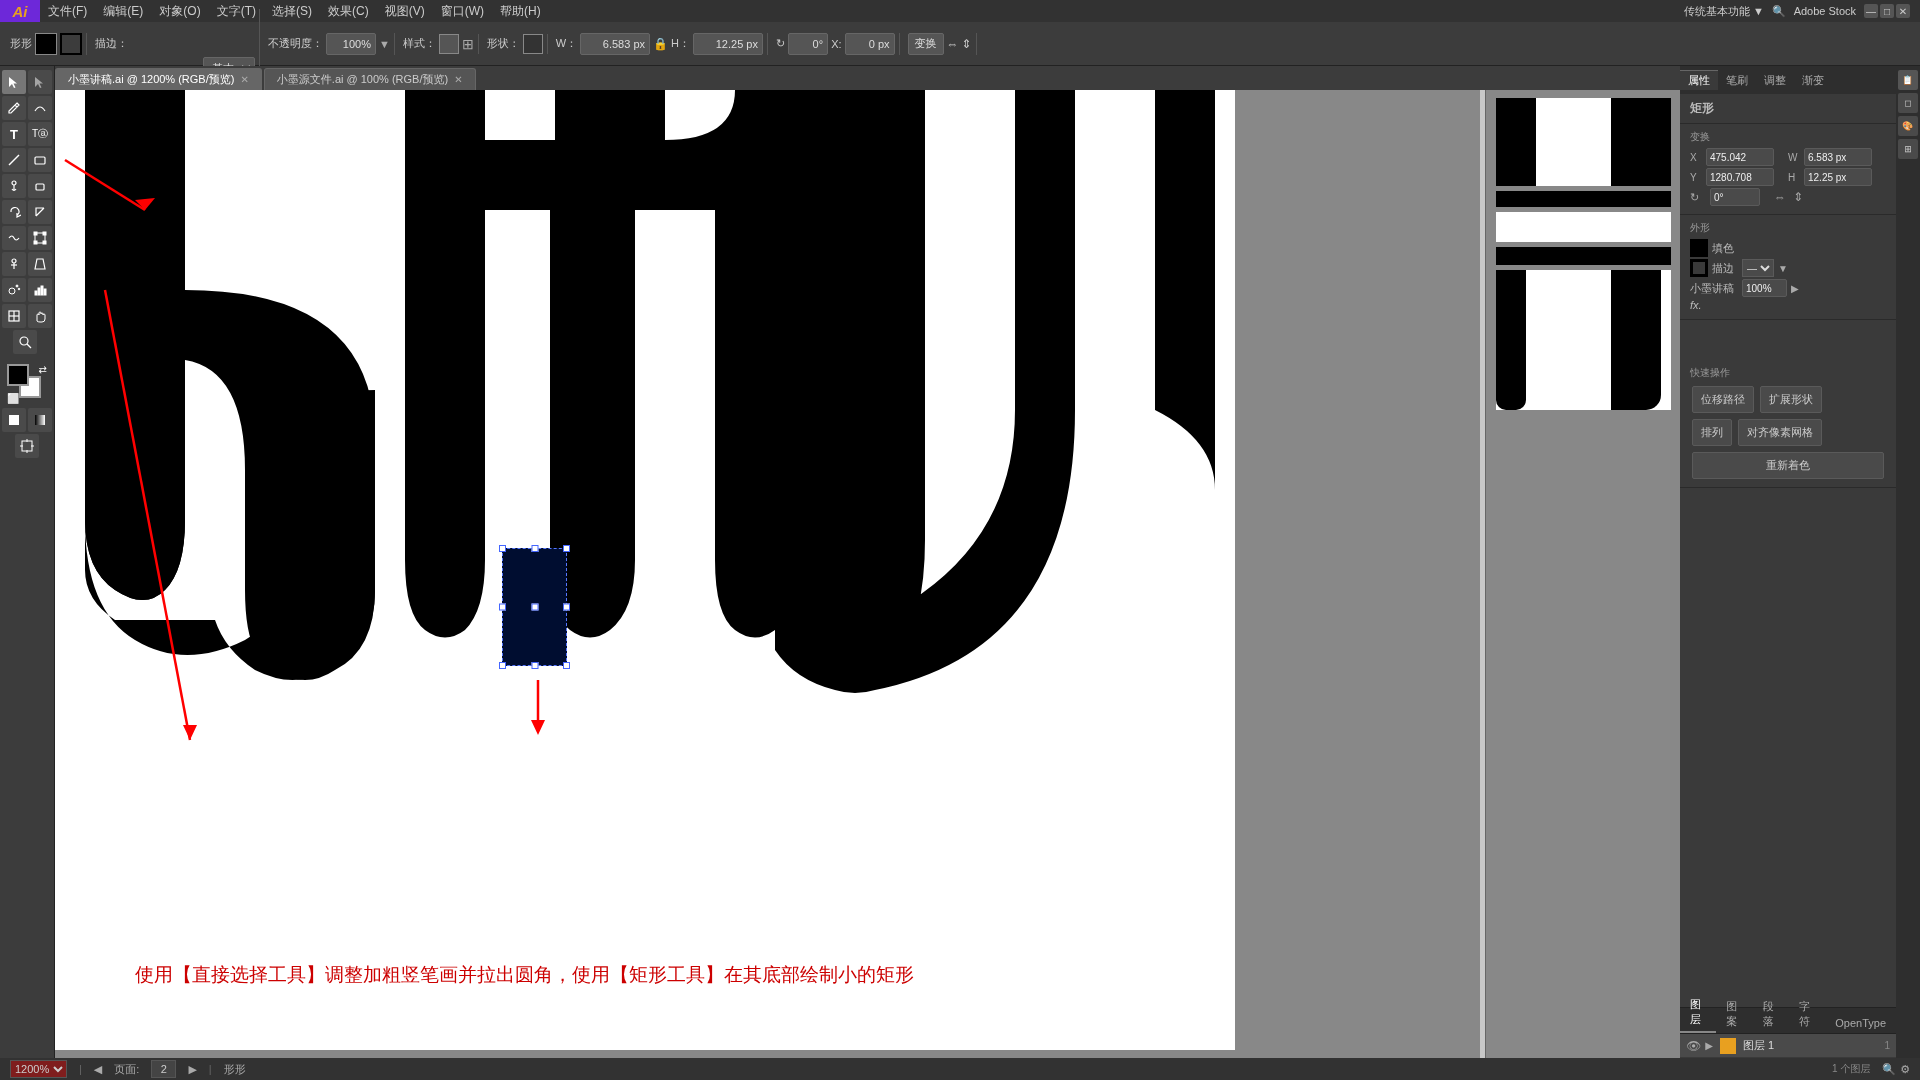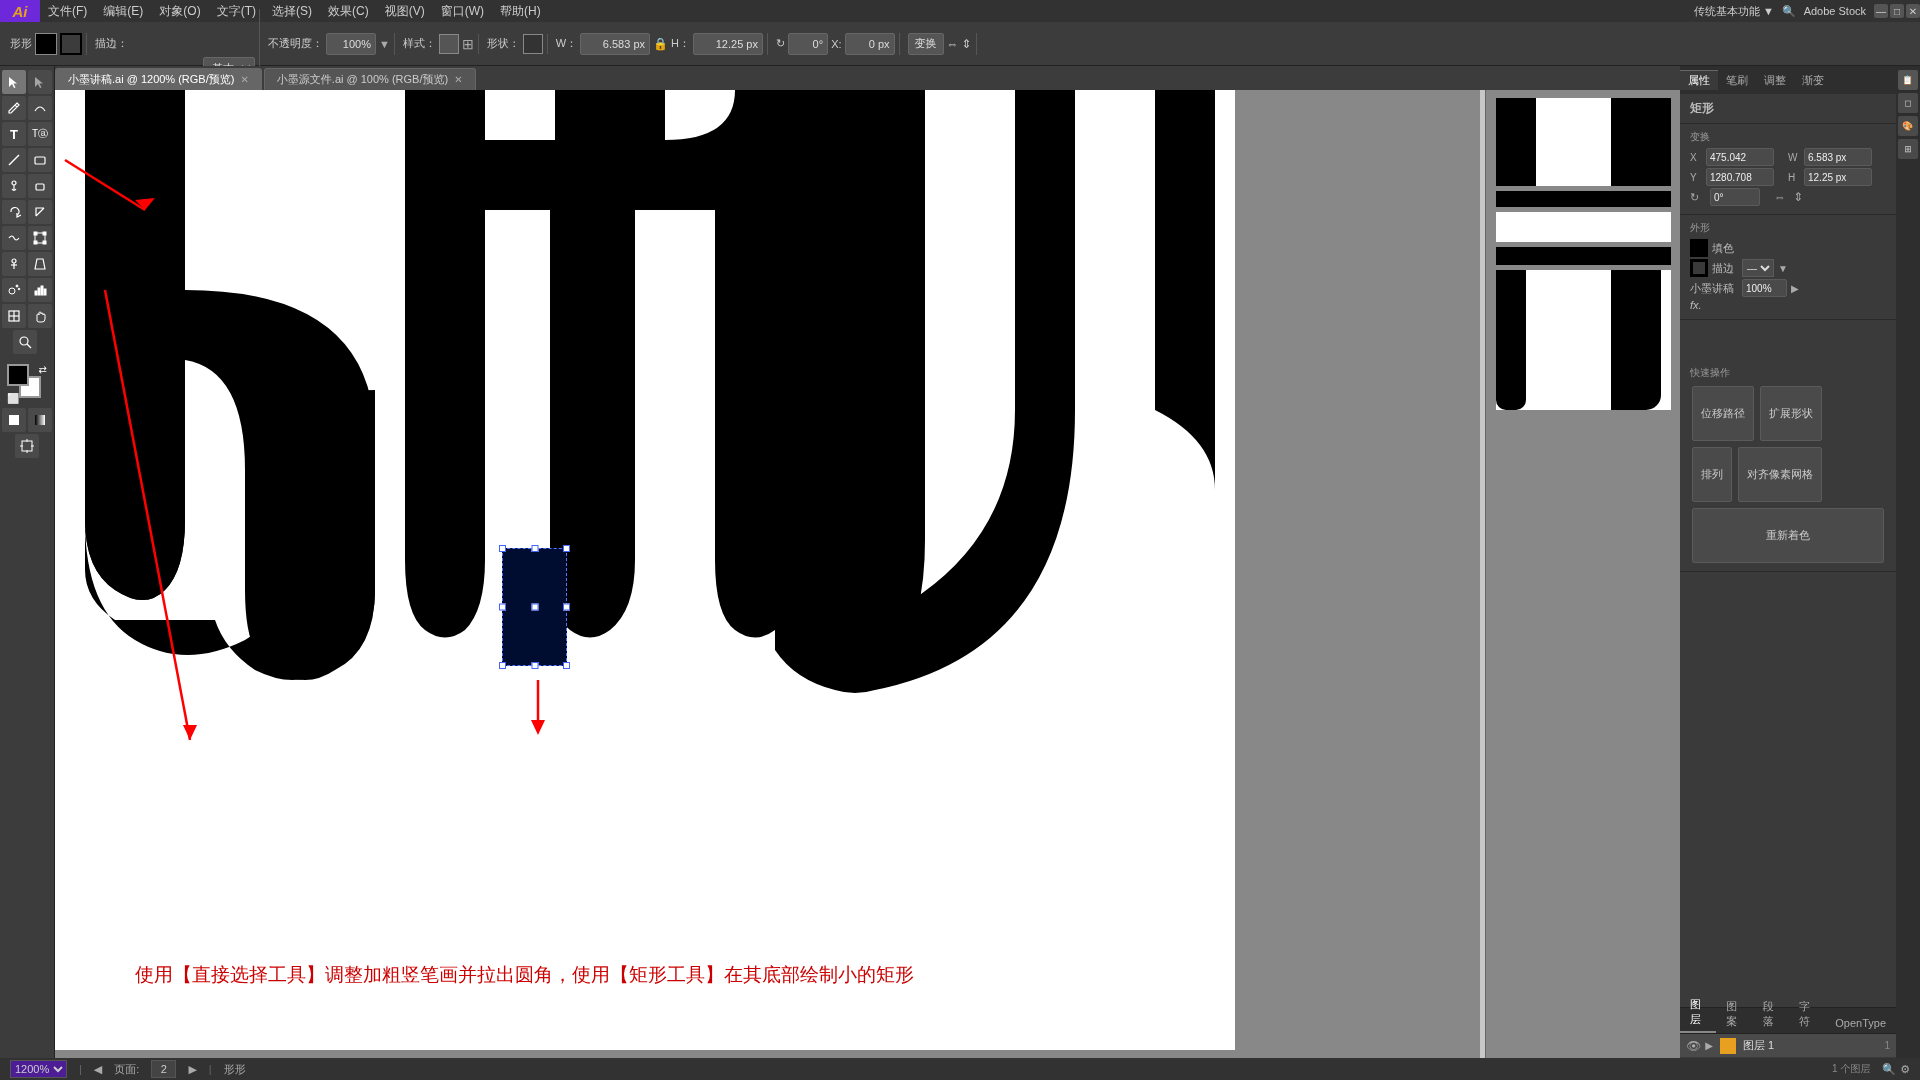--- a/index.html
+++ b/index.html
@@ -13,21 +13,21 @@
     }
     .app-logo {
       width: 40px; height: 22px; background: #6d28d9; display: flex; align-items: center; justify-content: center;
       color: #e8a020; font-weight: bold; font-size: 15px; font-style: italic; flex-shrink: 0;
     }
     .menu-items { display: flex; gap: 0px; }
     .menu-item {
       padding: 2px 8px; color: #ccc; font-size: 12px; cursor: pointer;
     }
     .menu-right {
-      margin-left: auto; display: flex; align-items: center; gap: 8px; color: #ccc; font-size: 11px;
+      margin-left: auto; display: flex; align-items: center; gap: 8px; padding-right: 10px; color: #ccc; font-size: 11px;
     }
     .window-controls { display: flex; gap: 2px; }
     .win-btn {
       width: 14px; height: 14px; display: flex; align-items: center; justify-content: center;
       font-size: 10px; color: #ccc; background: #555; border-radius: 2px; cursor: pointer;
     }
 
     
     #toolbar {
       position: absolute; top: 22px; left: 0; width: 1920px; height: 44px;
@@ -113,21 +113,21 @@
     }
     .prop-unit { color: #999; font-size: 10px; }
 
     
     .stroke-box { width: 18px; height: 18px; border: 3px solid #000; background: transparent; }
     .fill-box { width: 18px; height: 18px; background: #000; }
 
     
     .quick-btn {
       background: #4a4a4a; border: 1px solid #5a5a5a; color: #ccc;
-      font-size: 11px; padding: 19px 8px; border-radius: 2px; cursor: pointer;
+      font-size: 11px; padding: 5px 8px; border-radius: 2px; cursor: pointer;
       text-align: center; margin: 2px;
     }
     .quick-btn-wide { width: calc(100% - 4px); }
     .layer-row {
       display: flex; align-items: center; height: 24px; padding: 0 6px;
       background: #4a4a4a; border-bottom: 1px solid #3a3a3a; gap: 4px;
     }
     .layer-eye { color: #aaa; font-size: 12px; cursor: pointer; }
     .layer-name { color: #ddd; font-size: 11px; flex: 1; }
     .layer-count { color: #888; font-size: 10px; }
@@ -590,21 +590,21 @@
         <span style="color:#aaa;font-size:10px;cursor:pointer;">▶</span>
         <div style="width:16px;height:16px;background:#e8a020;margin:0 3px;"></div>
         <span class="layer-name">图层 1</span>
         <span class="layer-count">1</span>
       </div>
     </div>
   </div>
 </div>
 
 <div id="status-bar">
-  <select style="background:#4c1d95;border:1px solid #555;color:#ccc;font-size:11px;height:18px;">
+  <select style="background:#7f1d1d;border:1px solid #555;color:#ccc;font-size:11px;height:18px;">
     <option>1200%</option>
   </select>
   <span style="color:#666;">|</span>
   <span style="cursor:pointer;color:#aaa;">◀</span>
   <span style="color:#aaa;">页面:</span>
   <input style="background: rgb(68, 68, 68); border: 1px solid rgb(85, 85, 85); color: rgb(204, 204, 204); font-size: 11px; width: 25px; height: 18px; text-align: center;" value="2">
   <span style="cursor:pointer;color:#aaa;">▶</span>
   <span style="color:#666;">|</span>
   <span style="color:#aaa;">形形</span>
   <div style="flex:1;"></div>

